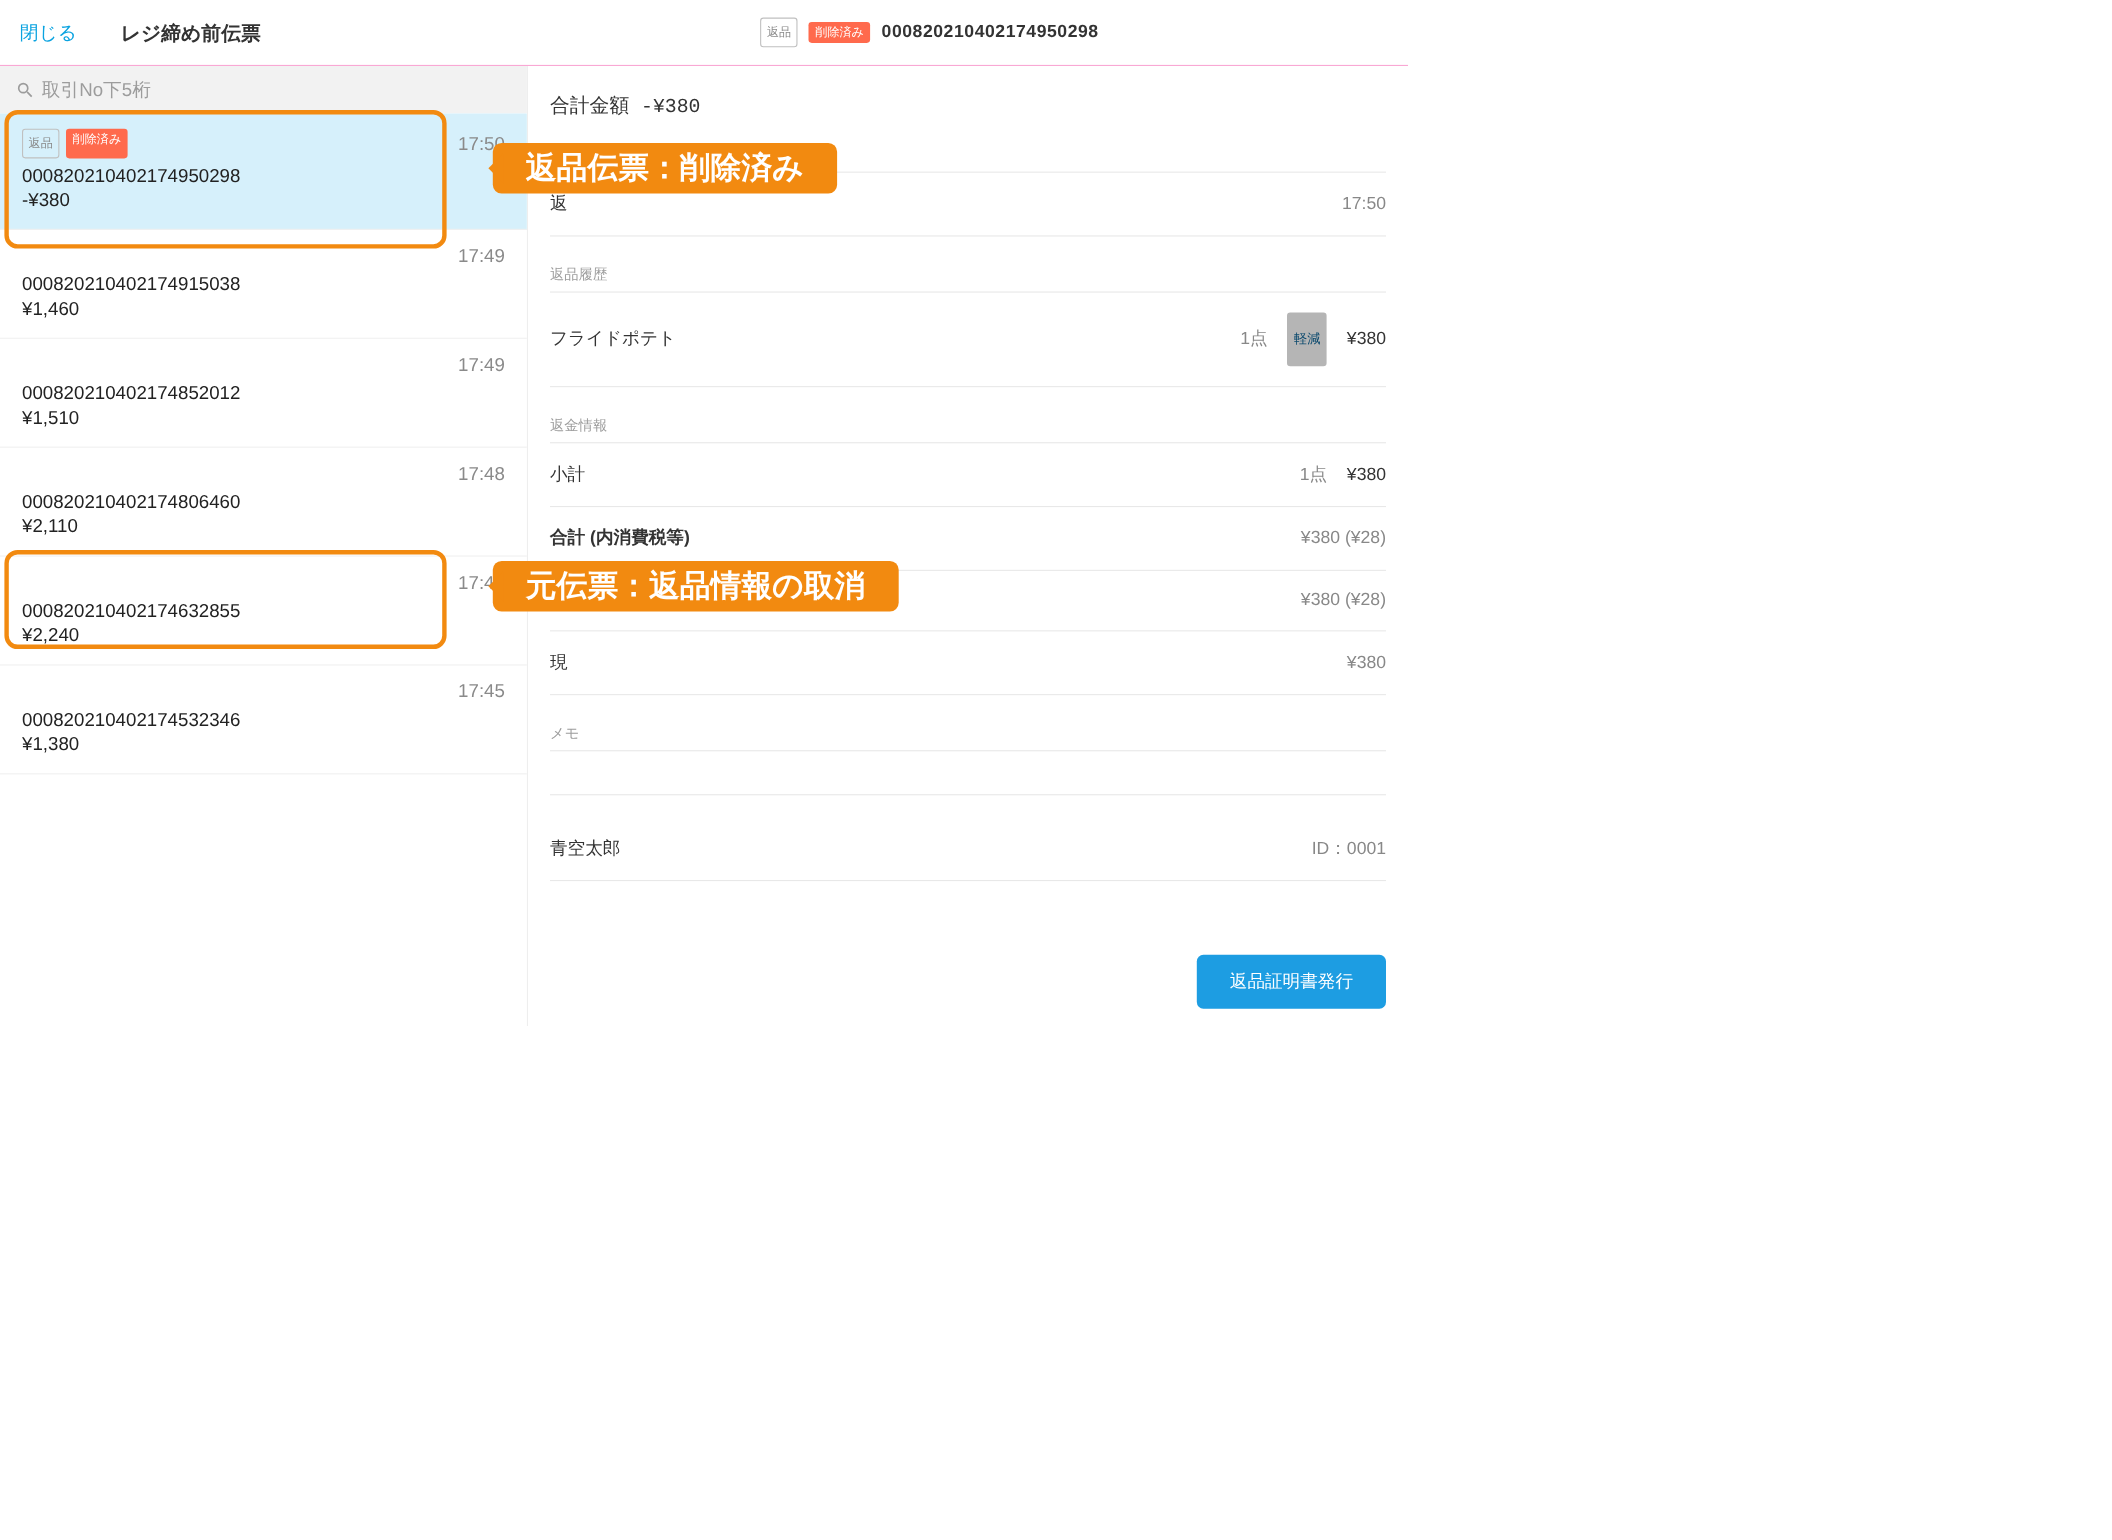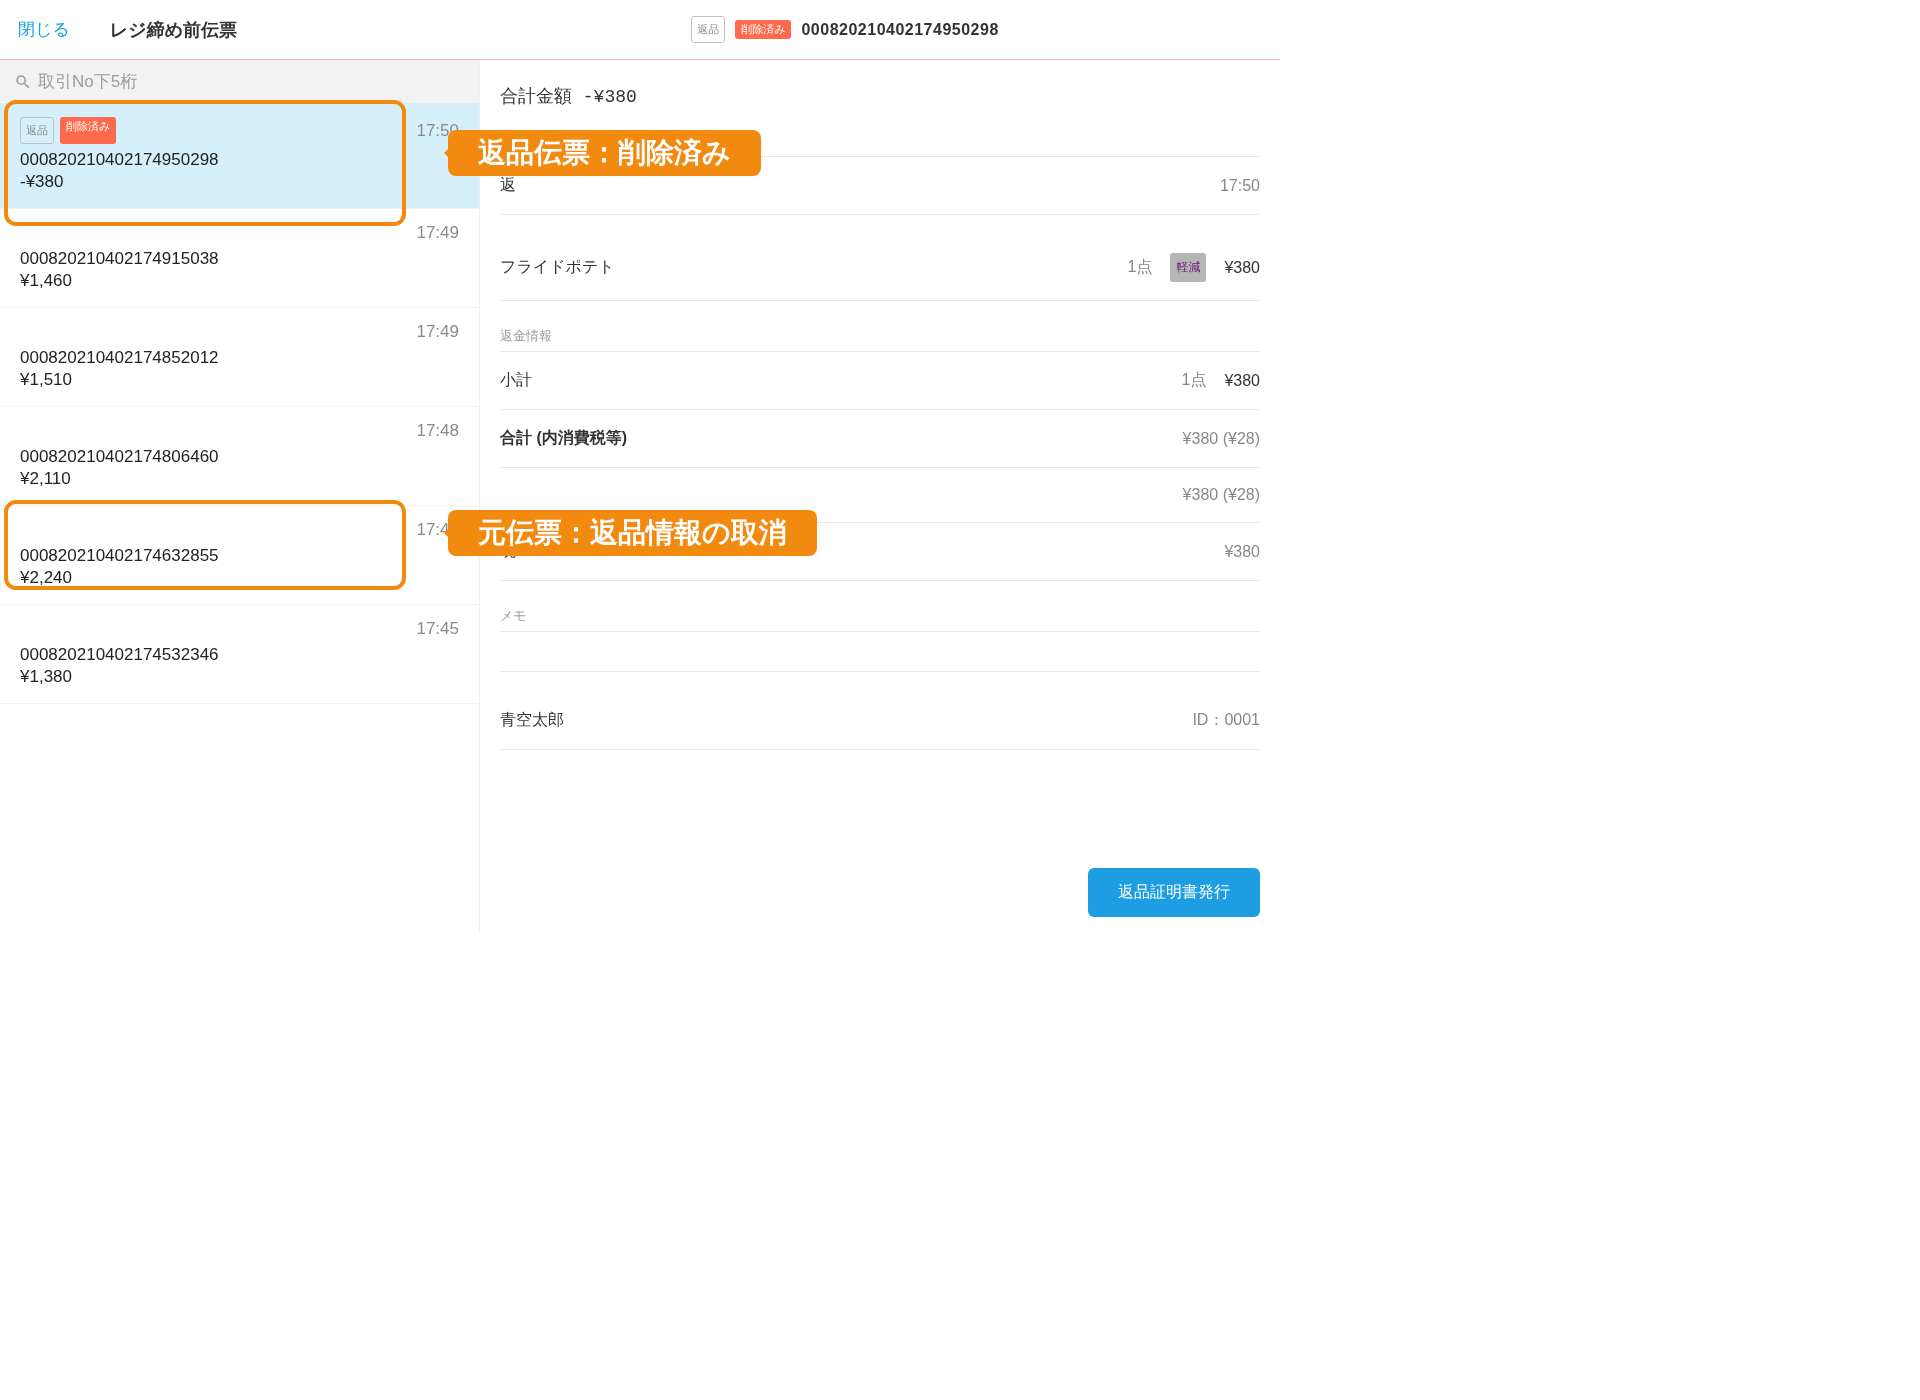--- a/index.html
+++ b/index.html
@@ -26,21 +26,21 @@
 .item .txid { font-size: 17px; margin-top: 6px; color: #222; }
 .item .amount { font-size: 17px; margin-top: 2px; color: #222; }
 .hl { position: absolute; border: 4px solid #f28a10; border-radius: 12px; pointer-events: none; z-index: 5; }
 .main { flex: 1; overflow: auto; padding: 0 20px 90px 20px; position: relative; }
 .total-row { text-align: left; padding: 24px 0 18px; font-size: 18px; font-family: Liberation Mono, monospace; }
 .section-label { font-size: 13px; color: #9c9c9c; padding: 6px 0; border-bottom: 1px solid #e8e8e8; }
 .line { display: flex; justify-content: space-between; align-items: center; padding: 18px 0; border-bottom: 1px solid #e8e8e8; font-size: 16px; }
 .line.small { color: #888; }
 .line .right { display: flex; gap: 18px; align-items: center; color: #888; }
 .line .right .dark { color: #333; }
-.badge-gray { background: #b5b5b5; color: #701a75; font-size: 12px; padding: 6px 6px; border-radius: 3px; }
+.badge-gray { background: #b5b5b5; color: #0c4a6e; font-size: 12px; padding: 16px 6px; border-radius: 3px; }
 .spacer { height: 20px; }
 .memo-box { height: 40px; border-bottom: 1px solid #e8e8e8; }
 .footer { position: absolute; bottom: 0; right: 20px; padding: 16px 0; }
 .primary-btn { background: #1d9de2; color: #fff; font-size: 16px; padding: 14px 30px; border: none; border-radius: 6px; cursor: pointer; }
 .callout { position: absolute; background: #f28a10; color: #fff; font-size: 28px; font-weight: 600; padding: 4px 30px; border-radius: 8px; z-index: 10; white-space: nowrap; }
 .callout::before { content: ""; position: absolute; left: -18px; top: 50%; transform: translateY(-50%); border: 14px solid transparent; border-right-color: #f28a10; }
 </style>
 </head>
 <body>
 
@@ -125,20 +125,21 @@
         <span>合計金額</span> <span>-¥380</span>
       </div>
 
       <div class="section-label">来</div>
       <div class="line">
         <span>返</span>
         <span class="right">17:50</span>
       </div>
 
       <div class="spacer"></div>
+      <div class="section-label">返品履歴</div>
       <div class="line">
         <span class="dark">フライドポテト</span>
         <span class="right">
           <span>1点</span>
           <span class="badge-gray">軽減</span>
           <span class="dark">¥380</span>
         </span>
       </div>
 
       <div class="spacer"></div>

